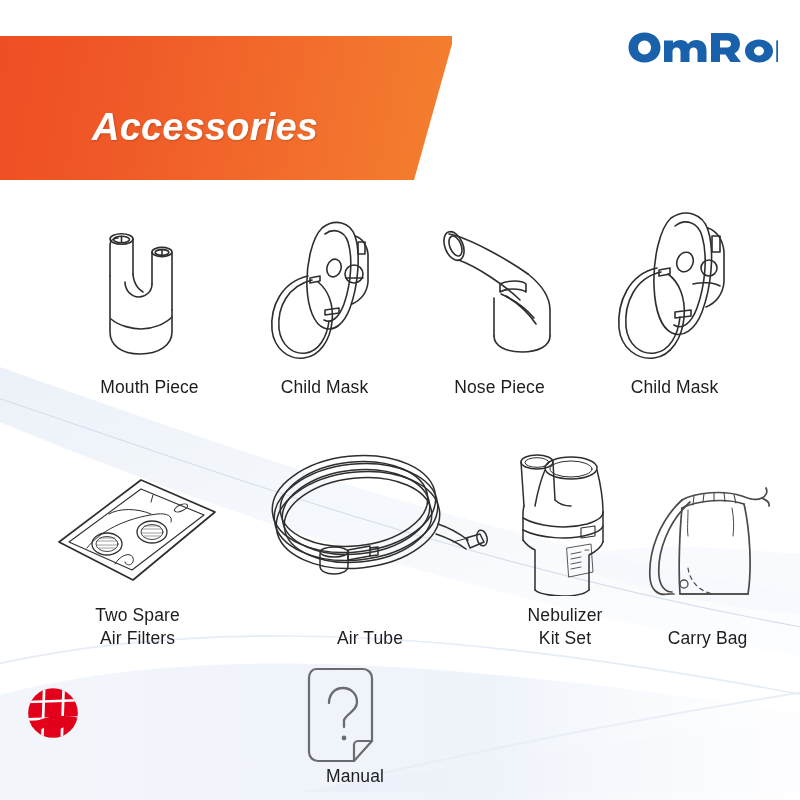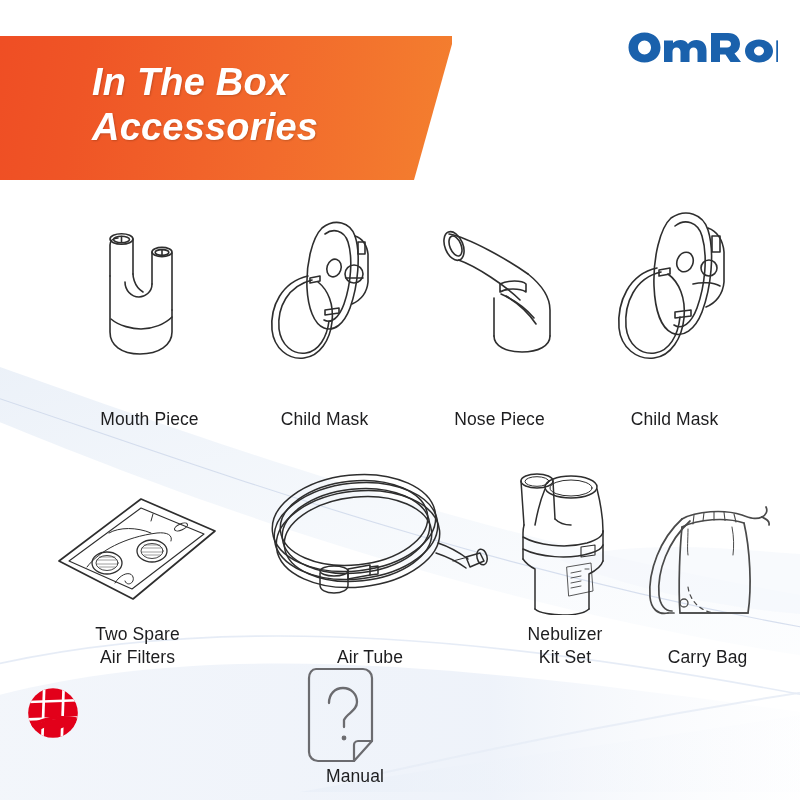--- a/index.html
+++ b/index.html
@@ -88,26 +88,26 @@
     font-size: 17.5px;
     line-height: 23px;
     font-weight: 400;
     white-space: pre-line;
     margin-top: 6px;
     letter-spacing: 0.1px;
   }
 
   
   #row1 { left: 62px; top: 214px; width: 700px; }
-  #row1 .item { width: 175px; gap: 32px; }
+  #row1 .item { width: 175px; }
   #row1 .art { height: 150px; }
   #row1 .caption { margin-top: 12px; }
 
   
-  #row2 { left: 30px; top: 451px; width: 750px; }
+  #row2 { left: 30px; top: 432px; width: 750px; }
   #row2 .art { height: 155px; }
   #row2 .caption { margin-top: 8px; }
 
   
   #row3 {
     position: absolute;
     left: 298px;
     top: 665px;
     display: flex;
     align-items: center;
@@ -165,21 +165,20 @@
     <path d="M -20 668 C 230 608 520 640 830 700" fill="none" stroke="#e3eaf5" stroke-width="1.6" opacity="0.9"></path>
 
     <path d="M 830 710 C 640 742 470 760 300 792 L 830 792 Z" fill="url(#sw2)" opacity="0.7"></path>
     <path d="M 830 688 C 660 714 520 742 360 778" fill="none" stroke="#e6ecf6" stroke-width="2" opacity="0.85"></path>
 
     <path d="M 560 560 C 660 600 760 612 830 616 L 830 556 C 750 552 650 536 560 560 Z" fill="#f3f7fc" opacity="0.6"></path>
   </svg>
 
   <div class="banner">
     <div class="banner-shape"></div>
-    <div class="banner-text">In The Box</div>
     <div class="banner-text" style="top:69px;">Accessories</div>
   </div>
 
   <svg class="omron-logo" viewBox="0 0 300 70" xmlns="http://www.w3.org/2000/svg">
     <g fill="#1a61ac">
 
       <path d="M33 8 C14 8 1 21 1 38 C1 55 14 68 33 68 C52 68 65 55 65 38 C65 21 52 8 33 8 Z
                M33 24 C40 24 46 30 46 38 C46 46 40 52 33 52 C26 52 20 46 20 38 C20 30 26 24 33 24 Z"></path>
 
       <path d="M72 24 L90 24 L90 29 C94 25 99 23 105 23 C112 23 117 26 120 31 C124 26 130 23 137 23

